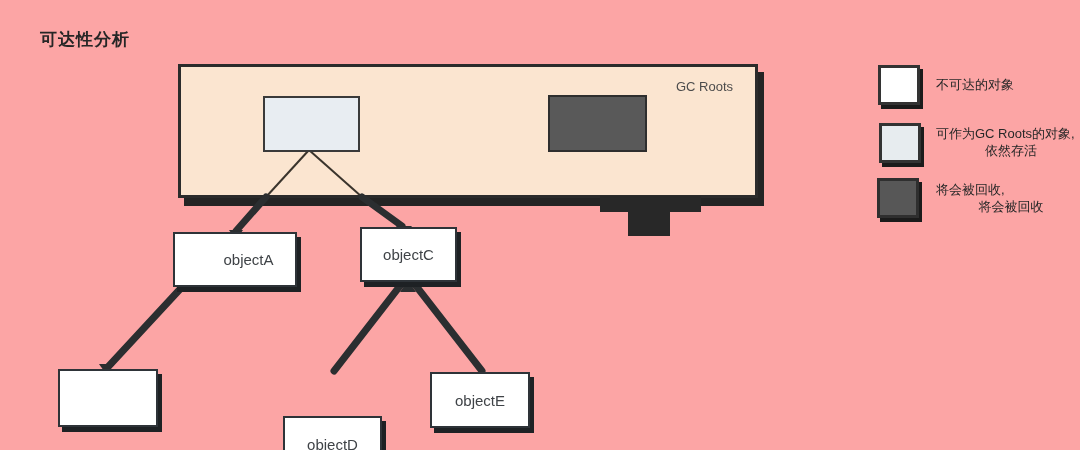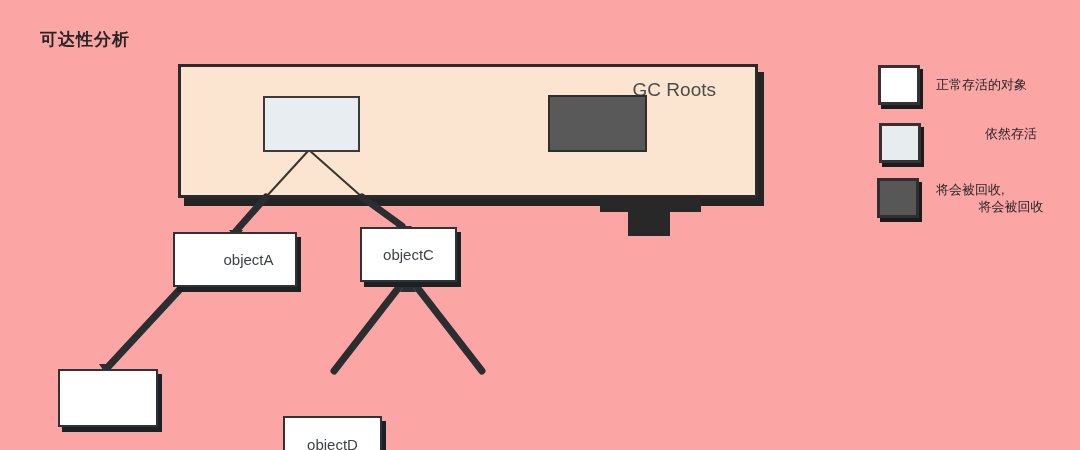--- a/index.html
+++ b/index.html
@@ -11,21 +11,21 @@
     position:absolute;left:40px;top:28px;font-size:17px;font-weight:bold;
     color:#262626;letter-spacing:1px;
   }
   
   .gc-box{
     position:absolute;left:178px;top:64px;width:574px;height:128px;
     background:#fbe5d0;border:3px solid #2b2b2b;
     box-shadow:6px 8px 0 #242424;z-index:1;
   }
   .gc-label{
-    position:absolute;top:12px;right:39px;font-size:19px;color:#4c4c4c;
+    position:absolute;top:12px;right:22px;font-size:13px;color:#4c4c4c;
   }
   
   .node{
     position:absolute;background:#ffffff;border:2px solid #2e3338;
     box-shadow:4px 5px 0 #1e2124;display:flex;align-items:center;justify-content:center;
     font-size:15px;color:#3f4347;z-index:4;
   }
   .root-light{left:263px;top:96px;width:93px;height:52px;background:#e8edf2;border:2px solid #3a3a3a;box-shadow:none;z-index:3;}
   .root-dark{left:548px;top:95px;width:95px;height:53px;background:#595959;border:2px solid #2e2e2e;box-shadow:none;z-index:3;}
   .obj-a{left:173px;top:232px;width:93px;height:51px;padding-left:27px;}
@@ -87,30 +87,32 @@
       <polygon points="99,364 114,364 106,374"></polygon>
     </g>
   </svg>
 
   <div class="node root-light"></div>
   <div class="node root-dark"></div>
 
   <div class="node obj-a">objectA</div>
   <div class="node obj-b">objectC</div>
   <div class="node obj-d">objectD</div>
+  <div class="node obj-e">objectE</div>
   <div class="node obj-f"></div>
 
   <div class="swatch sw-1"></div>
   <div class="swatch sw-2"></div>
   <div class="swatch sw-3"></div>
 
   <div class="legend-text lt-1">
-    <span>正常存活的对象</span>
+    <span>不可达的对象</span>
   </div>
   <div class="legend-text lt-2">
+    <span>可作为GC Roots的对象,</span>
     <span class="line2">依然存活</span>
   </div>
   <div class="legend-text lt-3">
     <span>将会被回收,</span>
     <span class="line2">将会被回收</span>
   </div>
 
 </div>
 
 </body></html>

